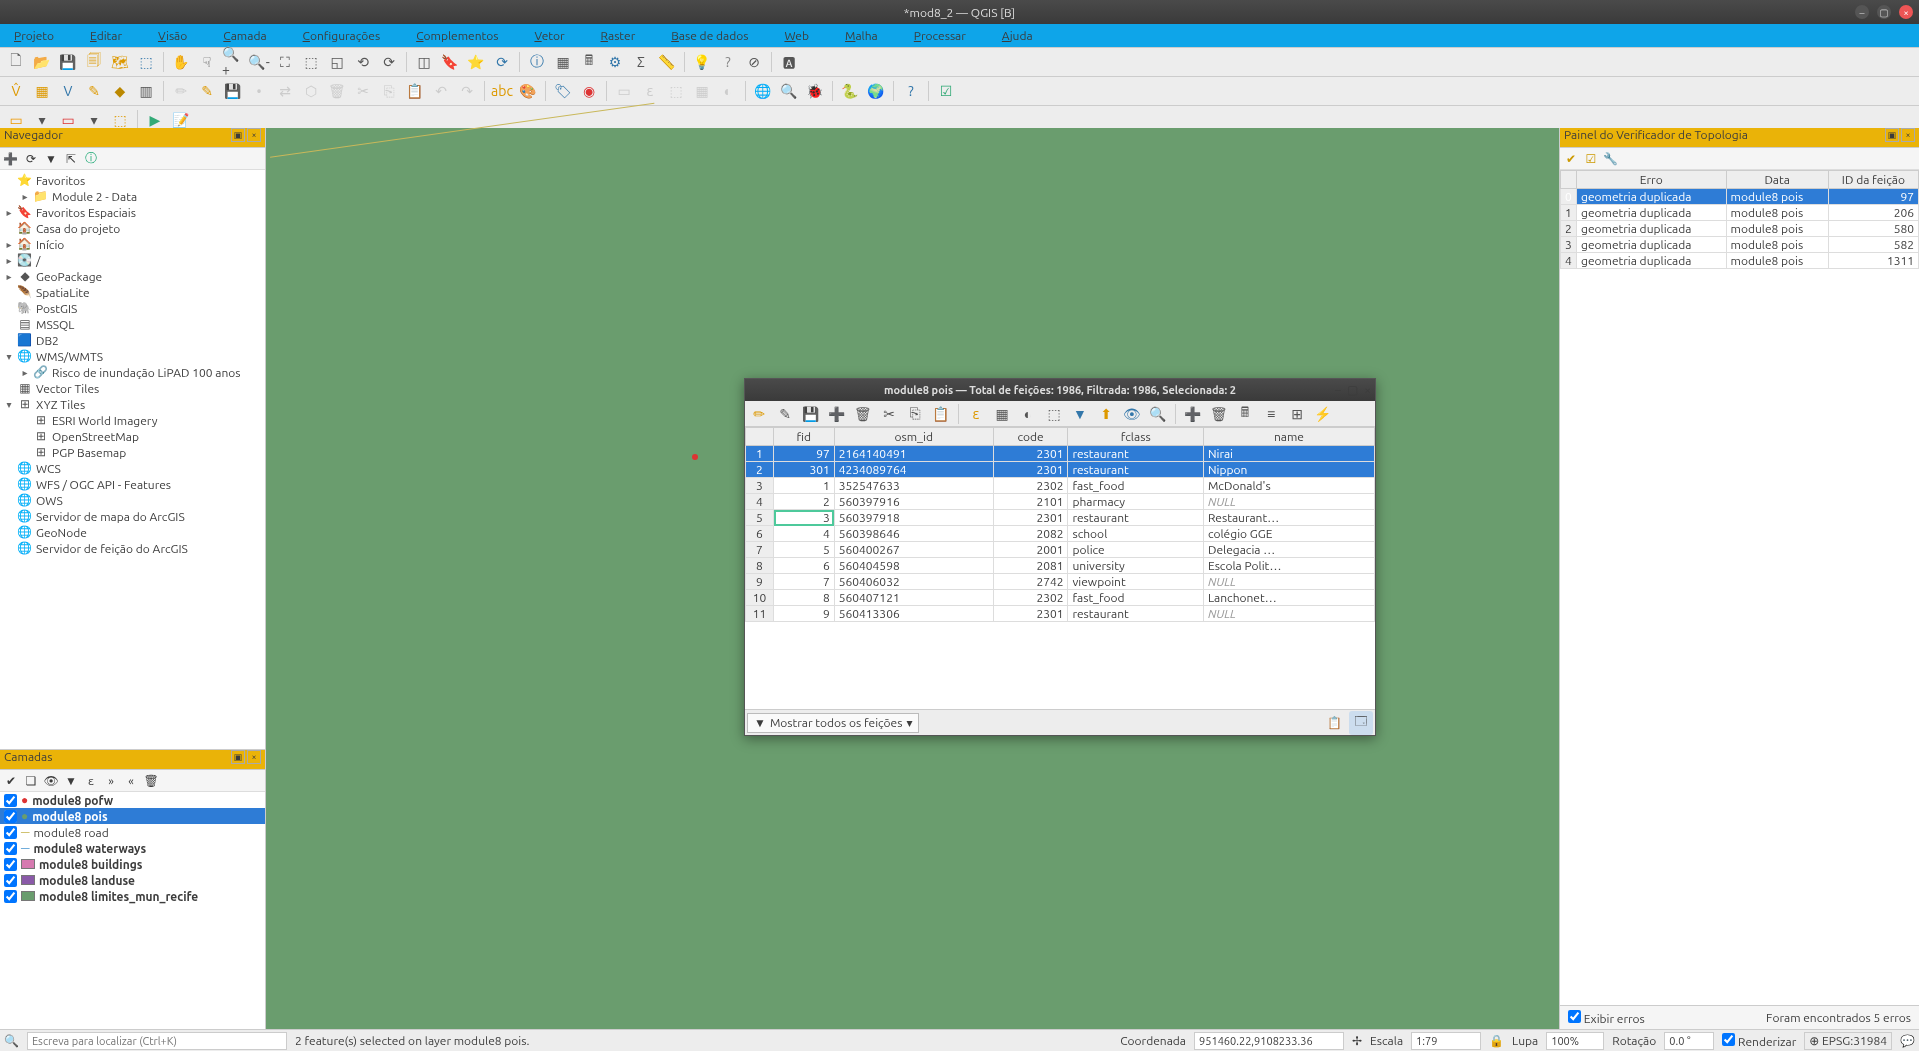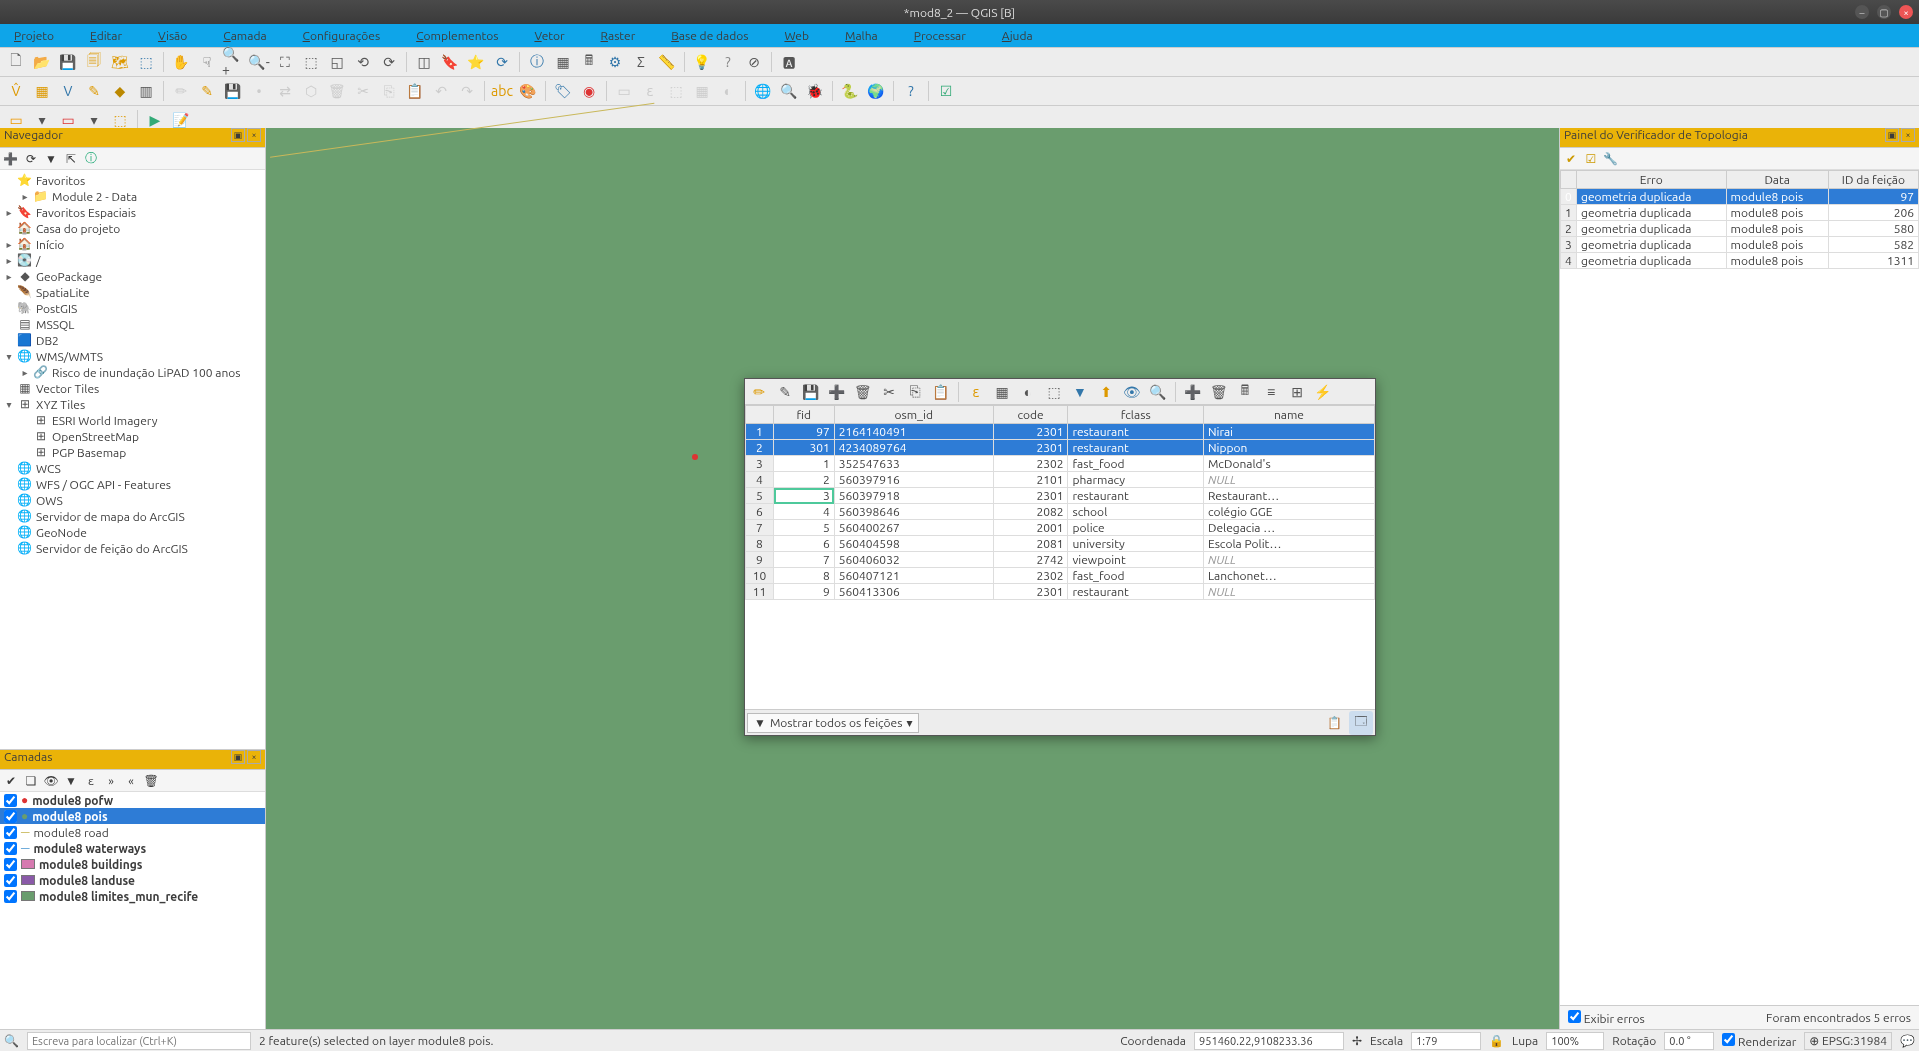--- a/index.html
+++ b/index.html
@@ -38,21 +38,21 @@
 .map-dot{position:absolute;width:6px;height:6px;border-radius:3px;background:#d33}
 .right-col{width:360px;display:flex;flex-direction:column;background:#f5f5f5;border-left:1px solid #ccc}
 .topo-table{flex:1;overflow:auto;background:#fff}
 table{border-collapse:collapse;width:100%}
 th{background:#eee;border:1px solid #ccc;padding:2px 4px;font-weight:normal;text-align:center;height:18px}
 td{border:1px solid #ddd;padding:1px 4px;height:16px}
 tr.sel td{background:#2e7cd6;color:#fff}
 .topo-foot{padding:4px 8px;display:flex;align-items:center;border-top:1px solid #ccc}
 .statusbar{position:absolute;bottom:0;left:0;right:0;height:22px;background:#ededed;border-top:1px solid #ccc;display:flex;align-items:center;padding:0 4px;gap:8px;font-size:11px}
 .statusbar input[type=text]{border:1px solid #ccc;padding:1px 4px;height:18px;font-size:11px}
-.locator{width:224px}
+.locator{width:260px}
 .attr-window{position:absolute;left:744px;top:378px;width:632px;height:358px;background:#f0f0f0;border:1px solid #555;box-shadow:0 3px 12px rgba(0,0,0,.4);display:flex;flex-direction:column}
 .attr-title{height:22px;background:linear-gradient(#4a4a4a,#3a3a3a);display:flex;align-items:center;justify-content:center;position:relative}
 .attr-title span{color:#ddd;font-size:11px;font-weight:bold}
 .attr-title .win-ctrls{position:absolute;right:4px;display:flex;gap:6px}
 .attr-tb{height:26px;display:flex;align-items:center;gap:2px;padding:2px;border-bottom:1px solid #ccc;background:#ededed}
 .attr-body{flex:1;overflow:auto;background:#fff}
 .attr-body table td{text-align:left}
 .attr-body .rn{background:#eee;text-align:center;width:28px}
 .attr-body td.num{text-align:right}
 .attr-body td.null{color:#999;font-style:italic}
@@ -578,20 +578,28 @@
         </table>
     </div>
     <div class="topo-foot">
       <label><input type="checkbox" checked="" style=""> <span>Exibir erros</span></label>
       <span style="margin-left:auto">Foram encontrados 5 erros</span>
     </div>
   </div>
 </div>
 
 <div class="attr-window">
+  <div class="attr-title">
+    <span>module8 pois — Total de feições: 1986, Filtrada: 1986, Selecionada: 2</span>
+    <div class="win-ctrls">
+      <div>–</div>
+      <div>▢</div>
+      <div class="close">×</div>
+    </div>
+  </div>
   <div class="attr-tb" id="attr-tb">
       <div class="tb-btn">
         <span style="font-size:14px;color:#d90">✏</span>
       </div>
       <div class="tb-btn">
         <span style="font-size:14px;color:#555">✎</span>
       </div>
       <div class="tb-btn">
         <span style="font-size:14px;color:#555">💾</span>
       </div>

